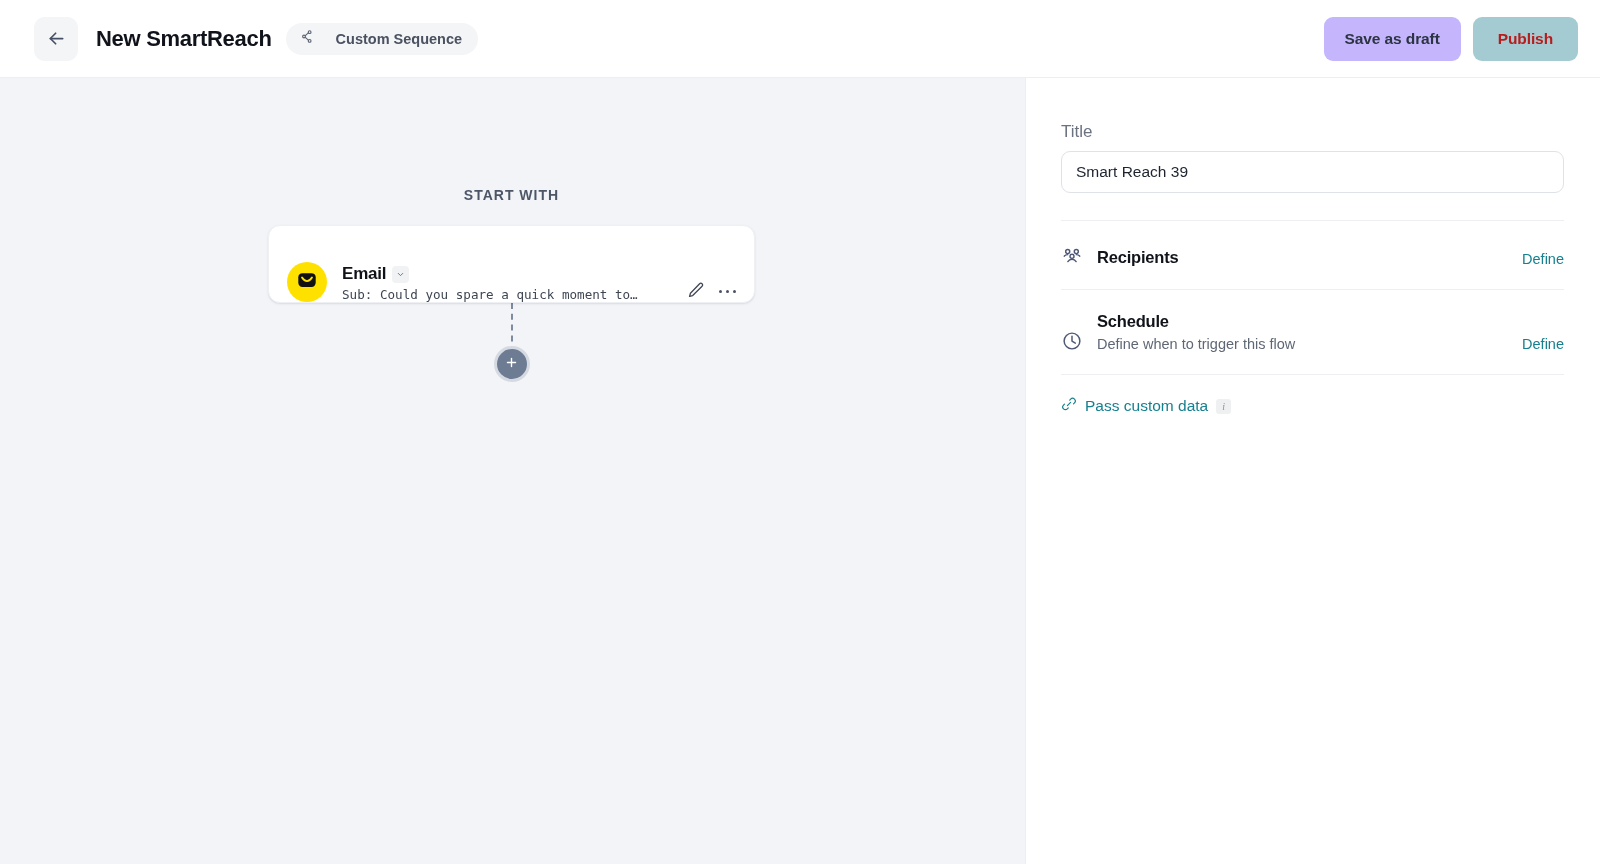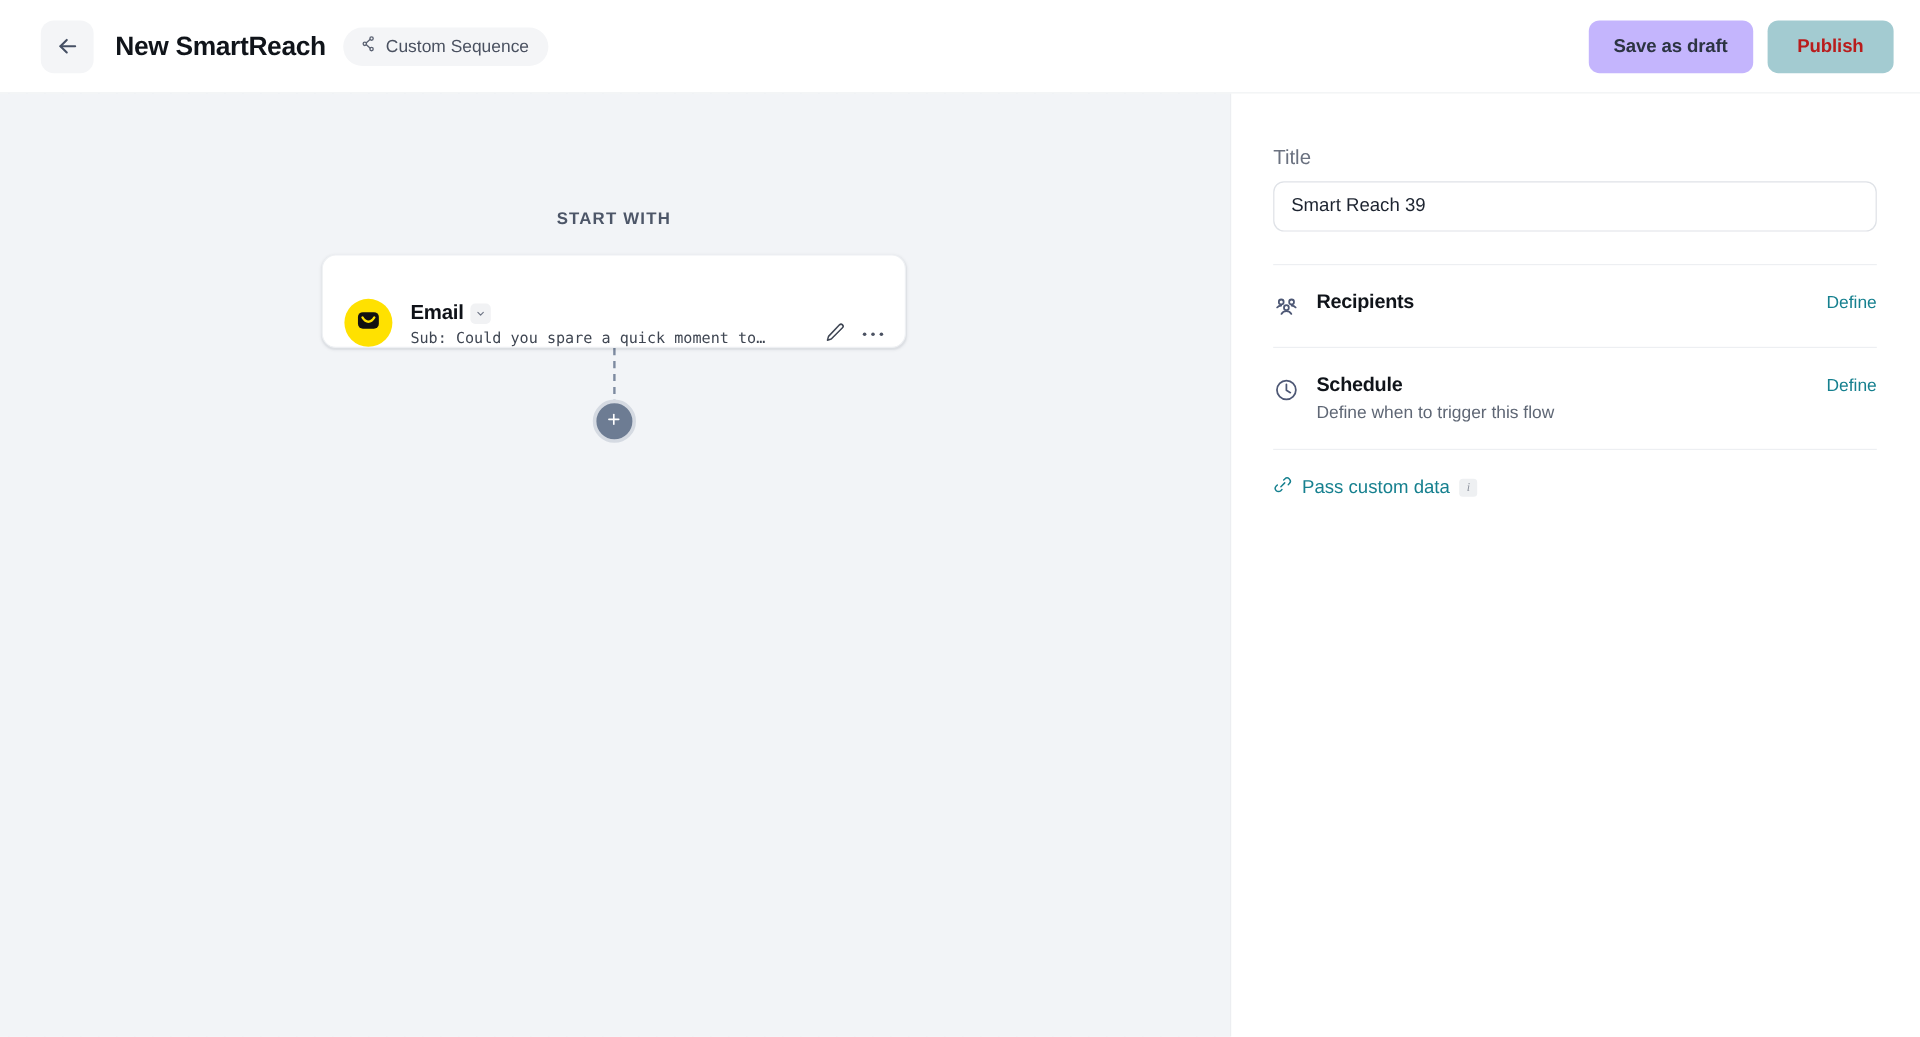--- a/index.html
+++ b/index.html
@@ -26,22 +26,22 @@
     cursor: pointer; flex: none;
   }
   .back-btn svg { display: block; }
   .page-title {
     font-size: 22px; font-weight: 700; color: #10141a;
     letter-spacing: -0.3px; margin-left: 18px; white-space: nowrap;
   }
   .seq-badge {
     margin-left: 14px; height: 32px;
     background: #f4f5f7; border-radius: 16px;
-    display: inline-flex; align-items: center; gap: 8px;
-    padding: 0 16px 0 13px; cursor: pointer;
+    display: inline-flex; align-items: center; gap: 22px;
+    padding: 0 16px 0 13px; cursor: pointer; font-weight: bold;
   }
   .seq-badge .lbl { font-size: 14.5px; color: #4a5160; white-space: nowrap; }
   .header-spacer { flex: 1 1 auto; }
   .btn-draft {
     height: 44px; padding: 0 21px; border: none; border-radius: 9px;
     background: #c4b5fd; color: #2c3442;
     font-family: inherit; font-size: 15.5px; font-weight: 700;
     cursor: pointer; letter-spacing: -0.1px;
   }
   .btn-publish {
@@ -69,21 +69,21 @@
     
     content: ""; position: absolute; inset: 0;
     background-image:
       linear-gradient(to right, #f2f4f7 0, #f2f4f7 100%),
       linear-gradient(to bottom, #f2f4f7 0, #f2f4f7 100%);
     background-size: 15px 11px, 11px 15px;
     background-position: 0px 2px, 2px 0px;
     background-repeat: repeat;
     pointer-events: none;
   }
-  .flow { position: absolute; left: 268px; top: 4px; width: 487px; }
+  .flow { position: absolute; left: 268px; top: 17px; width: 487px; }
   .start-with {
     margin-top: 92px; text-align: center;
     font-size: 14px; font-weight: 700; color: #4d5668;
     letter-spacing: 1.0px; position: relative; z-index: 2;
   }
   .node-card {
     margin-top: 22px; width: 487px; height: 78px;
     background: #ffffff; border: 1px solid #eef0f3;
     border-radius: 12px;
     box-shadow: 0 1px 3px rgba(17,24,39,.07), 0 1px 1px rgba(17,24,39,.04);
@@ -135,21 +135,21 @@
     padding: 44px 36px 0 35px;
   }
   .field-label { font-size: 17px; color: #6b7280; margin-bottom: 9px; }
   .title-input {
     width: 100%; height: 42px; border: 1px solid #dfe2e7; border-radius: 9px;
     padding: 0 14px; font-family: inherit; font-size: 15.5px; color: #1d2430;
     outline: none; background: #fff;
   }
   .divider { height: 1px; background: #edeff2; margin: 27px 0 0 0; }
 
-  .row { display: flex; align-items: flex-start; padding: 22px 0 22px 0; }
+  .row { display: flex; align-items: flex-end; padding: 22px 0 22px 0; }
   .row-icon { width: 24px; flex: none; padding-top: 2px; display:flex; }
   .row-body { flex: 1 1 auto; margin-left: 12px; }
   .row-title { font-size: 16.5px; font-weight: 700; color: #10141a; letter-spacing: -0.2px; }
   .row-desc { margin-top: 5px; font-size: 14.5px; color: #5f6775; }
   .row-action {
     font-size: 14.5px; color: #16808f; background: none; border: none;
     cursor: pointer; font-family: inherit; padding: 2px 0 0 0; white-space: nowrap;
   }
 
   .custom-data { display: flex; align-items: center; gap: 8px; padding-top: 21px; }

